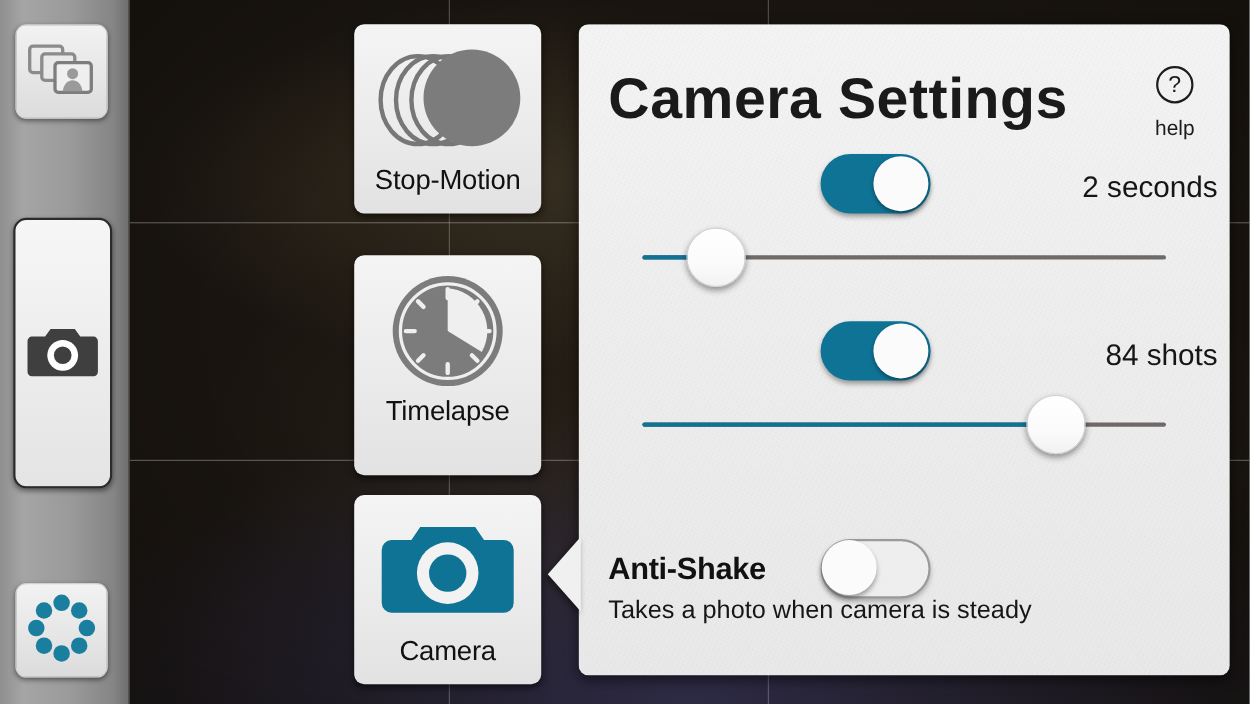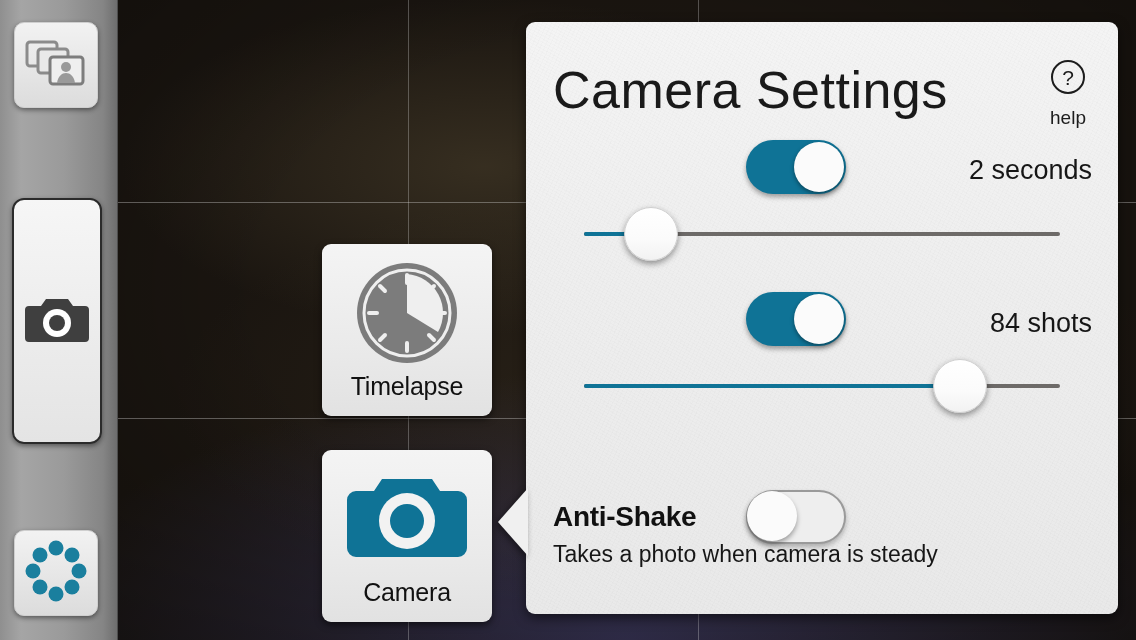--- a/index.html
+++ b/index.html
@@ -88,21 +88,21 @@
     display: flex; flex-direction: column;
     align-items: center; justify-content: flex-start;
     padding-top: 10px;
   }
   .tile-label {
     font-size: 25px; color: #111;
     font-family: "Liberation Sans", sans-serif;
     letter-spacing: -.2px;
   }
   #tile-stopmotion { left: 322px; top: 22px; height: 172px; }
-  #tile-timelapse  { left: 322px; top: 232px; height: 172px; margin-top: 12px; }
+  #tile-timelapse  { left: 322px; top: 232px; height: 200px; }
   #tile-camera     { left: 322px; top: 450px; height: 172px; }
   .tile-icon { height: 118px; display:flex; align-items:center; justify-content:center; }
 
   
   .callout-arrow {
     position: absolute;
     left: 498px; top: 488px;
     width: 0; height: 0;
     border-top: 34px solid transparent;
     border-bottom: 34px solid transparent;
@@ -119,21 +119,21 @@
     background:
       repeating-linear-gradient(115deg, rgba(255,255,255,0) 0 3px, rgba(0,0,0,.012) 3px 4px),
       repeating-linear-gradient(28deg, rgba(255,255,255,0) 0 2px, rgba(0,0,0,.010) 2px 3px),
       linear-gradient(180deg, #f4f4f4 0%, #eeeeee 45%, #e9e9e9 100%);
     border-radius: 9px;
     box-shadow: 0 4px 12px rgba(0,0,0,.55);
     z-index: 5;
   }
   .panel-title {
     position: absolute; left: 27px; top: 38px;
-    font-size: 52px; font-weight: 400; color: #1a1a1a;
+    font-size: 52px; font-weight: 700; color: #1a1a1a;
     font-family: "Liberation Sans", sans-serif;
     letter-spacing: .5px;
   }
   .help {
     position: absolute; right: 22px; top: 38px;
     display: flex; flex-direction: column; align-items: center;
     width: 56px;
   }
   .help-circle {
     width: 34px; height: 34px; border-radius: 50%;
@@ -143,21 +143,21 @@
   }
   .help-label { font-size: 19px; color: #1c1c1c; margin-top: 13px; }
 
   
   .row-label {
     position: absolute;
     font-size: 28px; font-weight: bold; color: #111;
     letter-spacing: -.3px;
   }
   .row-value {
-    position: absolute; right: 26px;
+    position: absolute; right: 11px;
     font-size: 27px; color: #161616;
     text-align: center;
   }
   .row-desc {
     position: absolute; left: 27px;
     font-size: 23px; color: #161616;
   }
 
   
   .toggle {
@@ -251,20 +251,33 @@
             <circle cx="15" cy="47" r="7.5"></circle>
             <circle cx="8" cy="31" r="7.5"></circle>
             <circle cx="15" cy="15" r="7.5"></circle>
           </g>
         </svg>
       </span>
     </div>
 
   </div>
 
+  <div class="tile" id="tile-stopmotion">
+    <div class="tile-icon">
+      <svg width="150" height="110" viewBox="0 0 150 110">
+        <g fill="none" stroke="#777" stroke-width="4">
+          <ellipse cx="48" cy="55" rx="34" ry="40"></ellipse>
+          <ellipse cx="62" cy="55" rx="34" ry="40"></ellipse>
+          <ellipse cx="76" cy="55" rx="34" ry="40"></ellipse>
+        </g>
+        <ellipse cx="97" cy="53" rx="44" ry="44" fill="#7c7c7c"></ellipse>
+      </svg>
+    </div>
+    <div class="tile-label">Stop-Motion</div>
+  </div>
 
   <div class="tile" id="tile-timelapse">
     <div class="tile-icon">
       <svg width="112" height="112" viewBox="0 0 112 112">
         <circle cx="56" cy="56" r="50" fill="#7c7c7c"></circle>
         <circle cx="56" cy="56" r="43" fill="none" stroke="#efefef" stroke-width="3"></circle>
         <g stroke="#efefef" stroke-width="4" stroke-linecap="round">
           <line x1="56" y1="18" x2="56" y2="26"></line>
           <line x1="94" y1="56" x2="86" y2="56"></line>
           <line x1="56" y1="94" x2="56" y2="86"></line>

